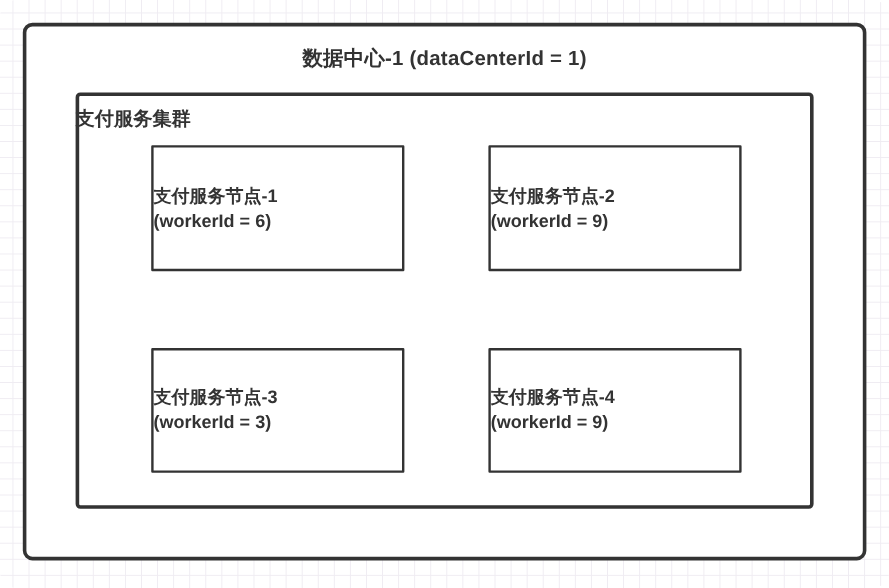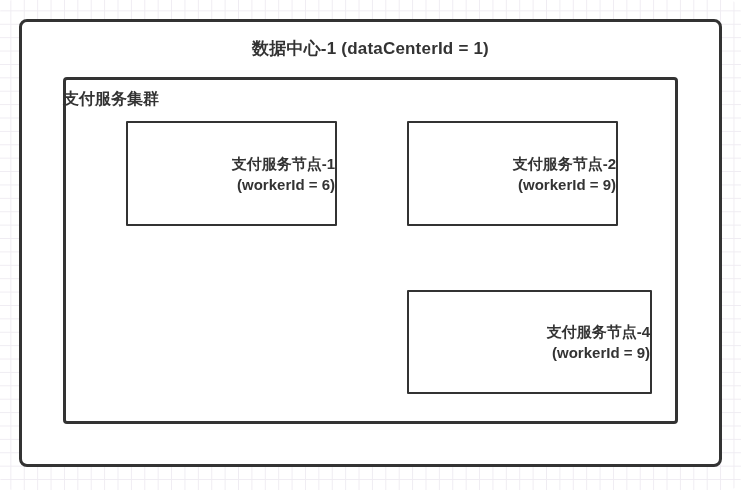--- a/index.html
+++ b/index.html
@@ -68,32 +68,32 @@
     color: #333333;
   }
   .node-box {
     position: absolute;
     box-sizing: border-box;
     background: #ffffff;
     border: 2.5px solid #333333;
     border-radius: 1px;
     display: flex;
     flex-direction: column;
-    align-items: flex-end;
+    align-items: flex-start;
     justify-content: center;
     text-align: center;
     font-size: 15px;
     font-weight: bold;
     color: #333333;
     line-height: 21px;
   }
   .node-1 { left: 126px; top: 121px; width: 211px; height: 105px; }
-  .node-2 { left: 407px; top: 121px; width: 211px; height: 105px; padding-left: 24px; }
+  .node-2 { left: 407px; top: 121px; width: 211px; height: 105px; }
   .node-3 { left: 126px; top: 290px; width: 211px; height: 104px; }
-  .node-4 { left: 407px; top: 290px; width: 245px; height: 104px; }
+  .node-4 { left: 407px; top: 290px; width: 211px; height: 104px; }
   .node-line { display: block; }
 </style>
 </head>
 <body>
 
 <div class="canvas">
 
   <div class="outer-rect"></div>
 
   <div class="dc-title">数据中心-1 (dataCenterId = 1)</div>
@@ -105,19 +105,23 @@
   <div class="node-box node-1">
     <span class="node-line">支付服务节点-1</span>
     <span class="node-line">(workerId = 6)</span>
   </div>
 
   <div class="node-box node-2">
     <span class="node-line">支付服务节点-2</span>
     <span class="node-line">(workerId = 9)</span>
   </div>
 
+  <div class="node-box node-3">
+    <span class="node-line">支付服务节点-3</span>
+    <span class="node-line">(workerId = 3)</span>
+  </div>
 
   <div class="node-box node-4">
     <span class="node-line">支付服务节点-4</span>
     <span class="node-line">(workerId = 9)</span>
   </div>
 
 </div>
 
 </body></html>

